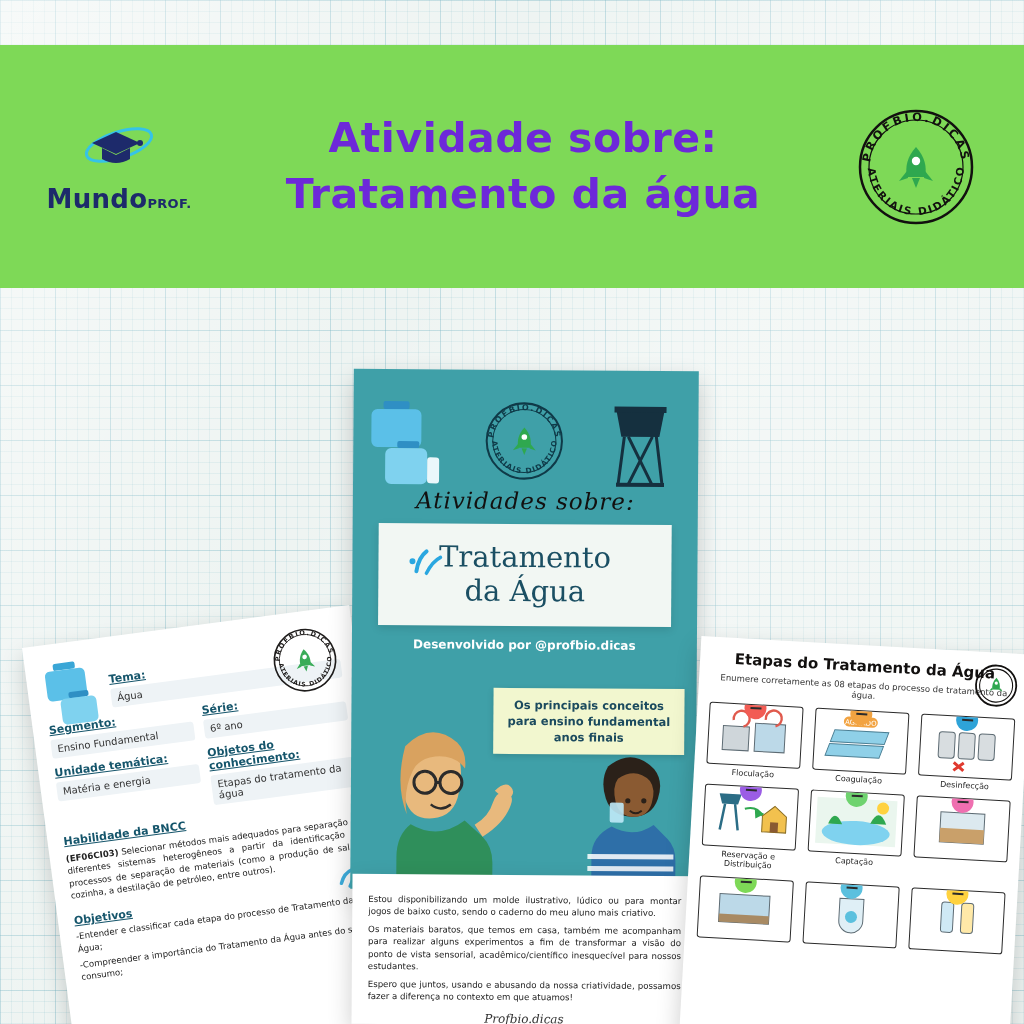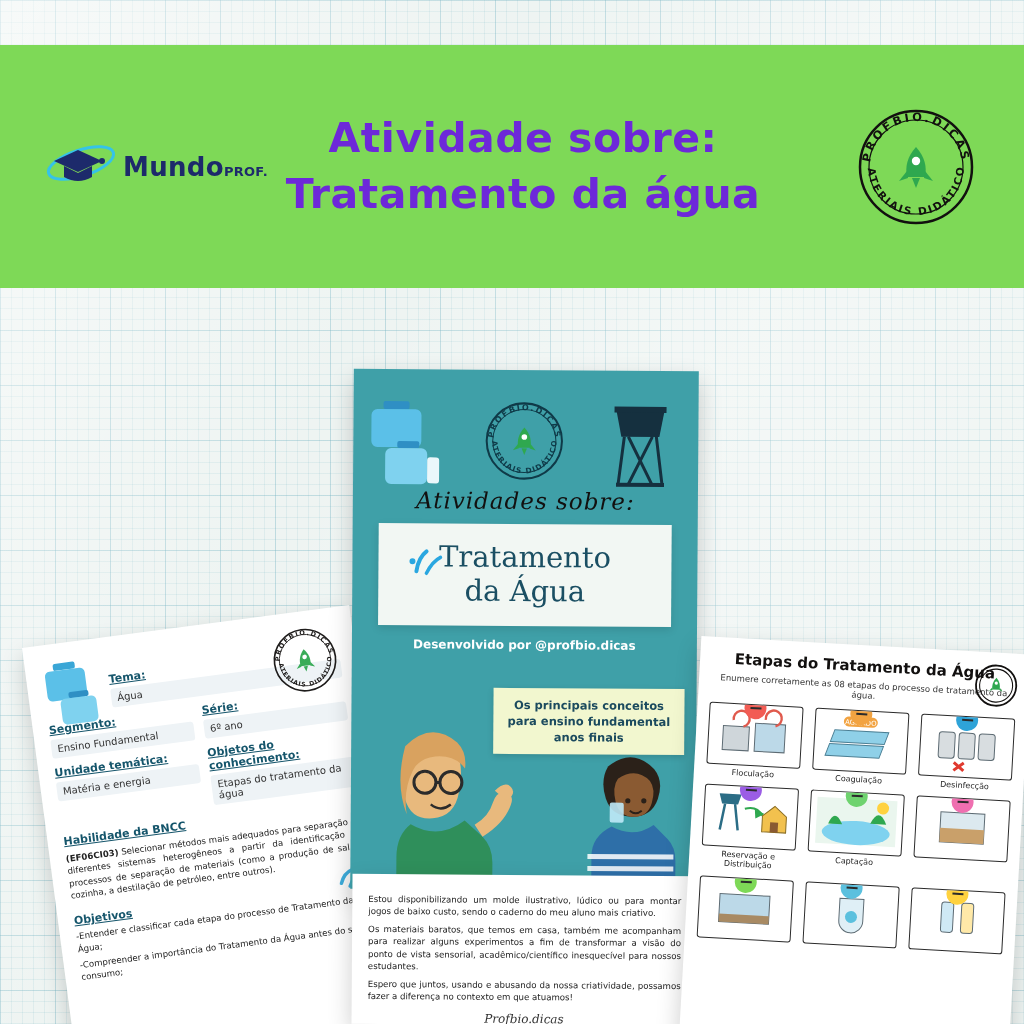--- a/index.html
+++ b/index.html
@@ -31,21 +31,21 @@
     display:flex;align-items:center;justify-content:space-between;
     padding:0 44px;box-sizing:border-box;
   }
   #banner-title{
     flex:1;text-align:center;
     font-family:"DejaVu Sans", sans-serif;
     font-size:41px;font-weight:700;color:#6d28d9;line-height:1.35;
     letter-spacing:0.5px;padding:0 10px;
   }
   
-  .logo-mundo{width:150px;display:flex;flex-direction:row;align-items:center;gap:5px;}
+  .logo-mundo{width:150px;display:flex;flex-direction:column;align-items:center;gap:5px;}
   .logo-mark{position:relative;width:74px;height:60px;}
   .logo-word{font-size:26px;font-weight:700;color:#1d2a6b;letter-spacing:0.3px;white-space:nowrap;}
   .logo-word .small{font-size:13px;font-weight:700;color:#1d2a6b;}
   
   .stamp{width:128px;height:128px;position:relative;flex:0 0 auto;}
   .stamp svg{display:block;}
   
   .sheet{position:absolute;background:#fff;box-shadow:0 10px 24px rgba(0,0,0,0.20);}
   
   #sheet-left{

